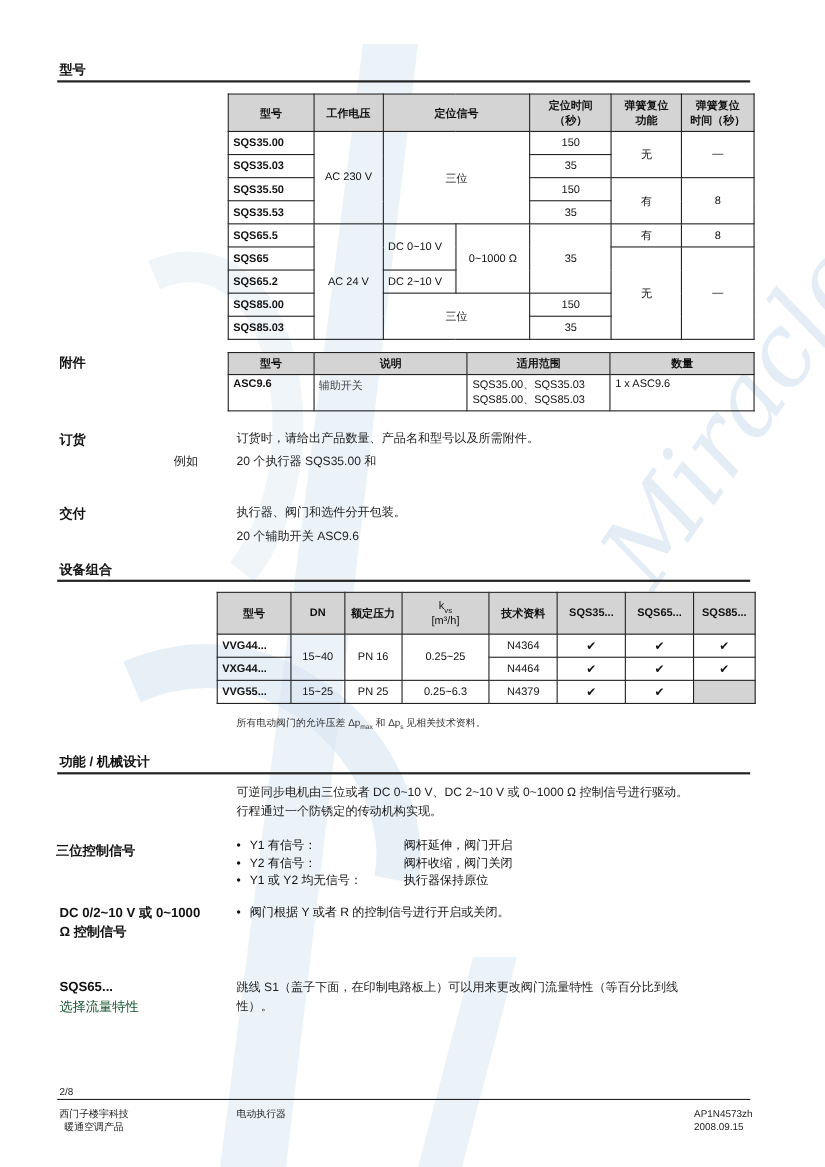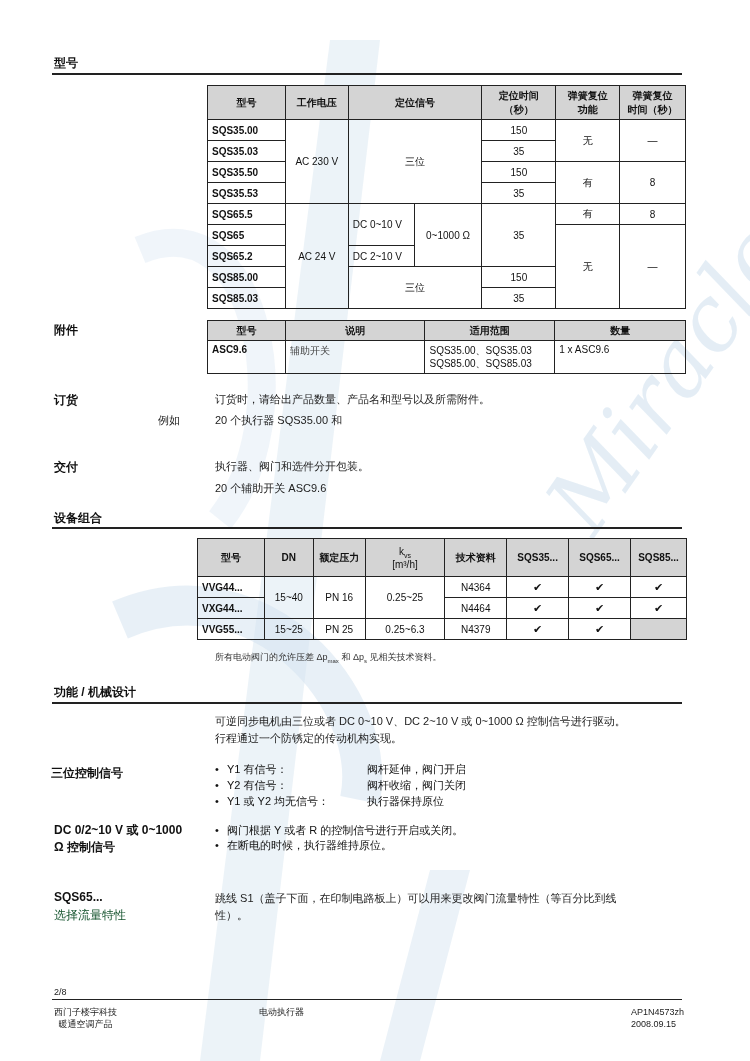--- a/index.html
+++ b/index.html
@@ -230,33 +230,32 @@
       <span>执行器保持原位</span>
     </div>
 </div>
 
 <div class="abs label-b" style="left:54px;top:822px;line-height:17px;">
   <div>DC 0/2~10 V 或 0~1000</div>
   <div>Ω 控制信号</div>
 </div>
 <ul class="abs bul" style="left:215px;top:823px;">
   <li>阀门根据 Y 或者 R 的控制信号进行开启或关闭。</li>
-  <li>在断电的时候，执行器维持原位。</li>
 </ul>
 
 <div class="abs" style="left:54px;top:888px;">
   <div class="label-b">SQS65...</div>
   <div class="label-n" style="color:#14532d;">选择流量特性</div>
 </div>
 <div class="abs txt" style="left:215px;top:890px;">跳线 S1（盖子下面，在印制电路板上）可以用来更改阀门流量特性（等百分比到线</div>
 <div class="abs txt" style="left:215px;top:907px;">性）。</div>
 
 <div class="abs footer" style="left:54px;top:986px;">2/8</div>
 <div class="rule" style="left:52px;top:999px;width:630px;height:1px;"></div>
 <div class="abs footer" style="left:54px;top:1006px;text-align:center;">
   <div>西门子楼宇科技</div>
   <div>暖通空调产品</div>
 </div>
-<div class="abs footer" style="left:215px;top:1006px;margin-left:44px;">电动执行器</div>
+<div class="abs footer" style="left:215px;top:1006px;">电动执行器</div>
 <div class="abs footer" style="right:66px;top:1006px;">
   <div>AP1N4573zh</div>
   <div>2008.09.15</div>
 </div>
 
 </body></html>

